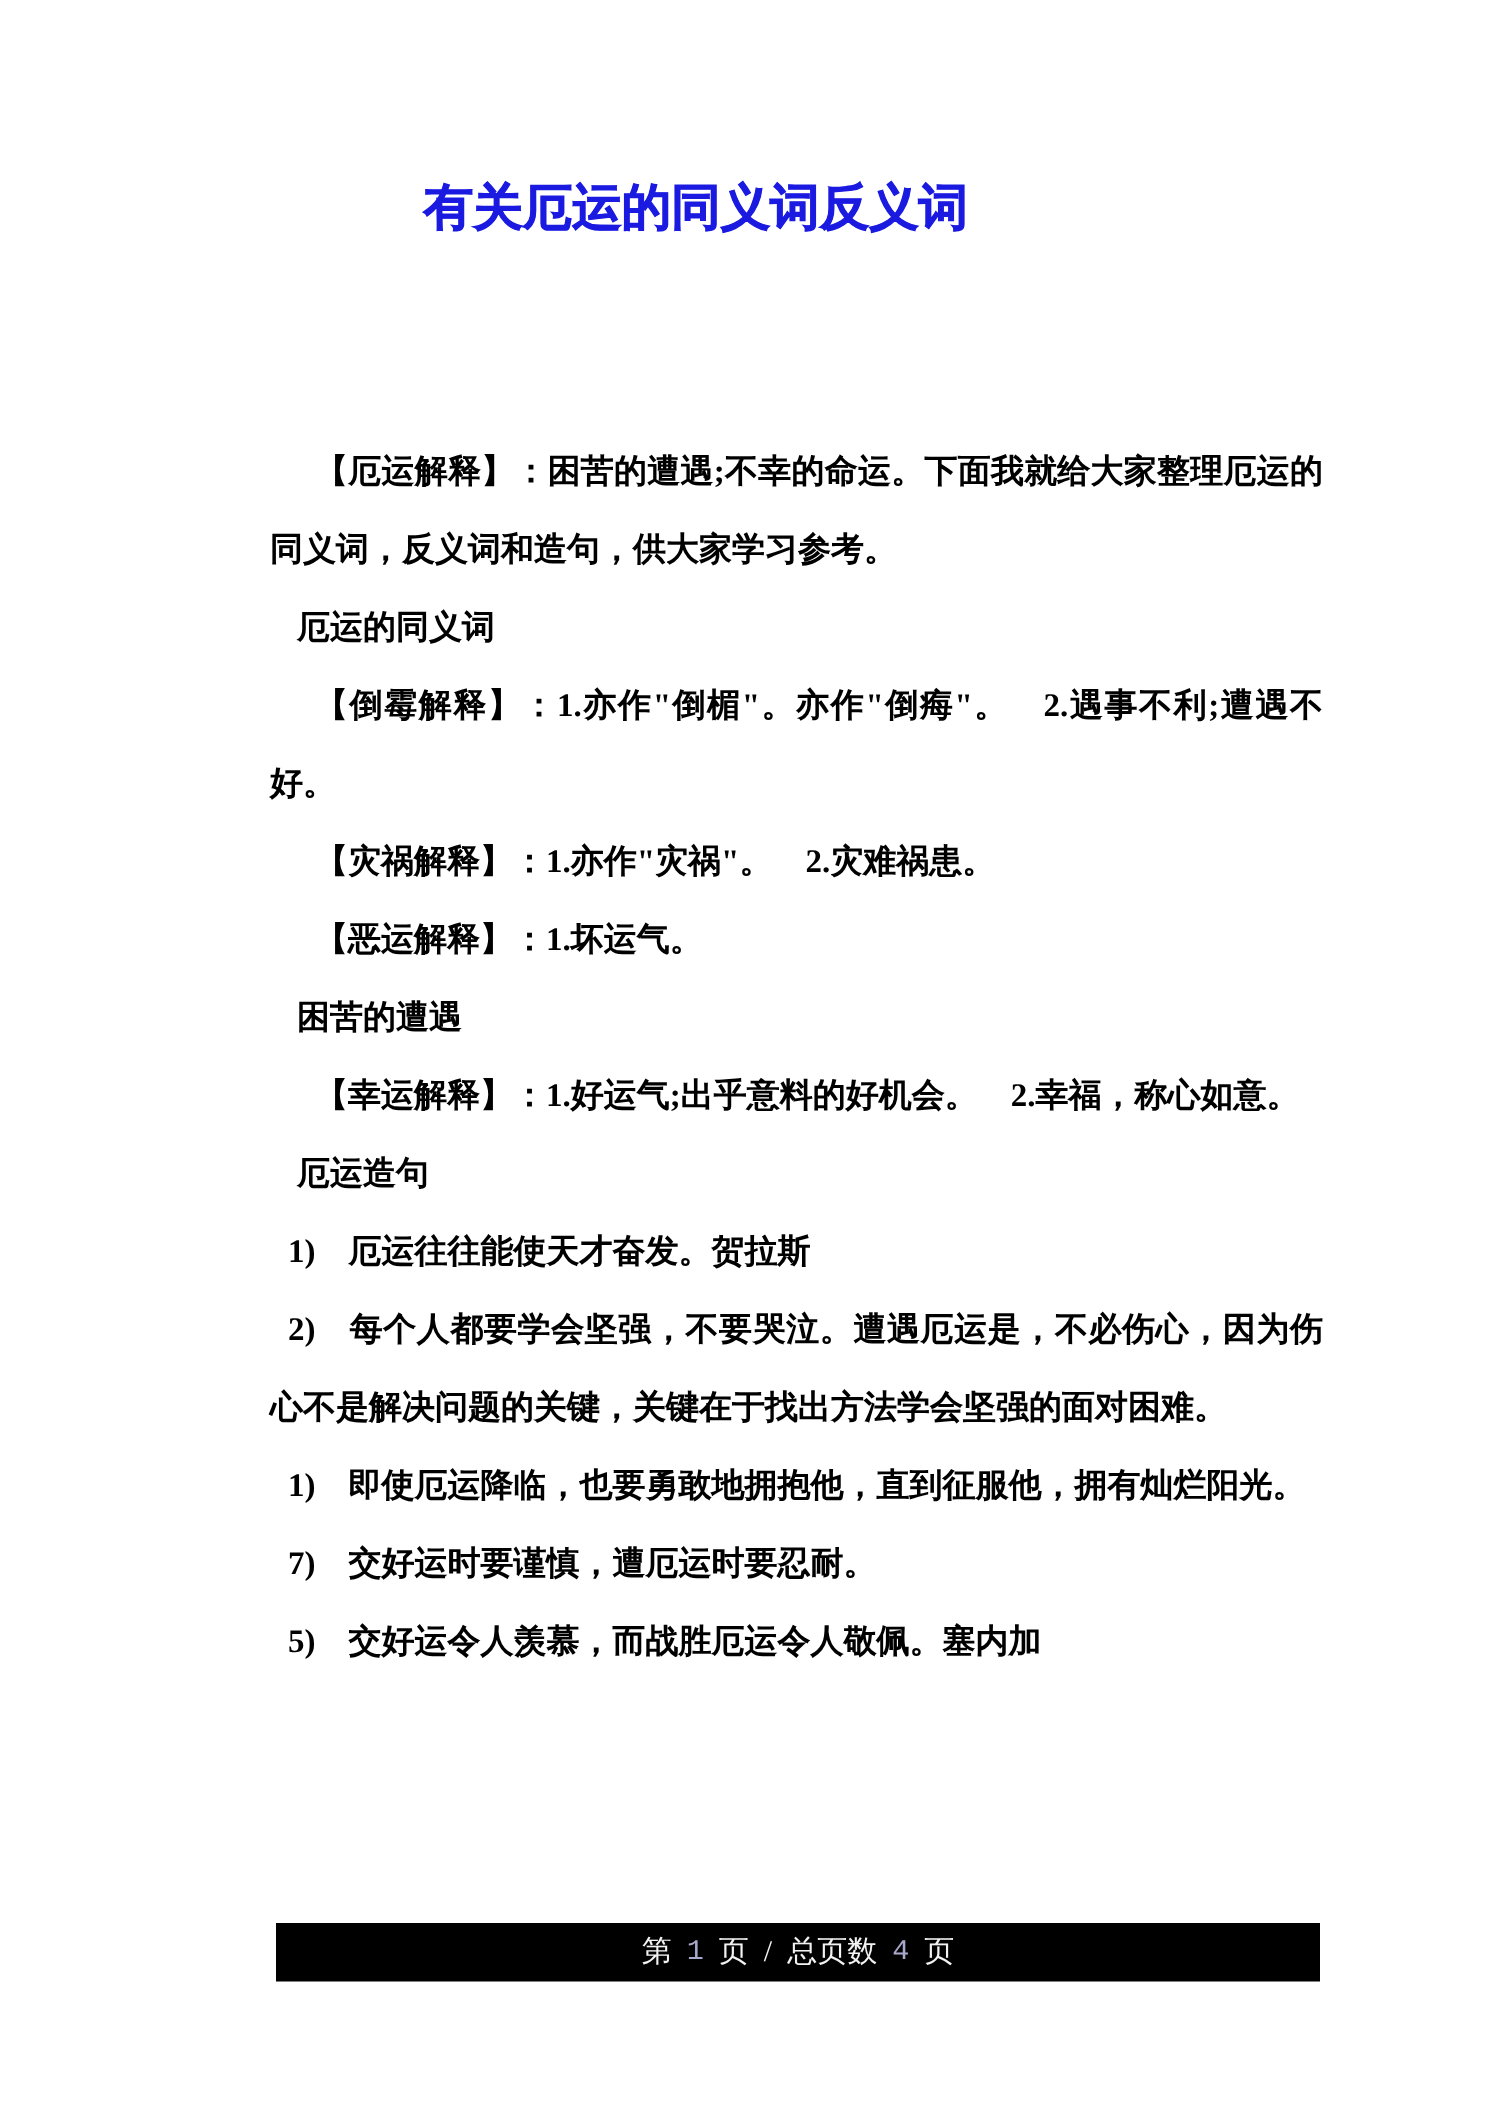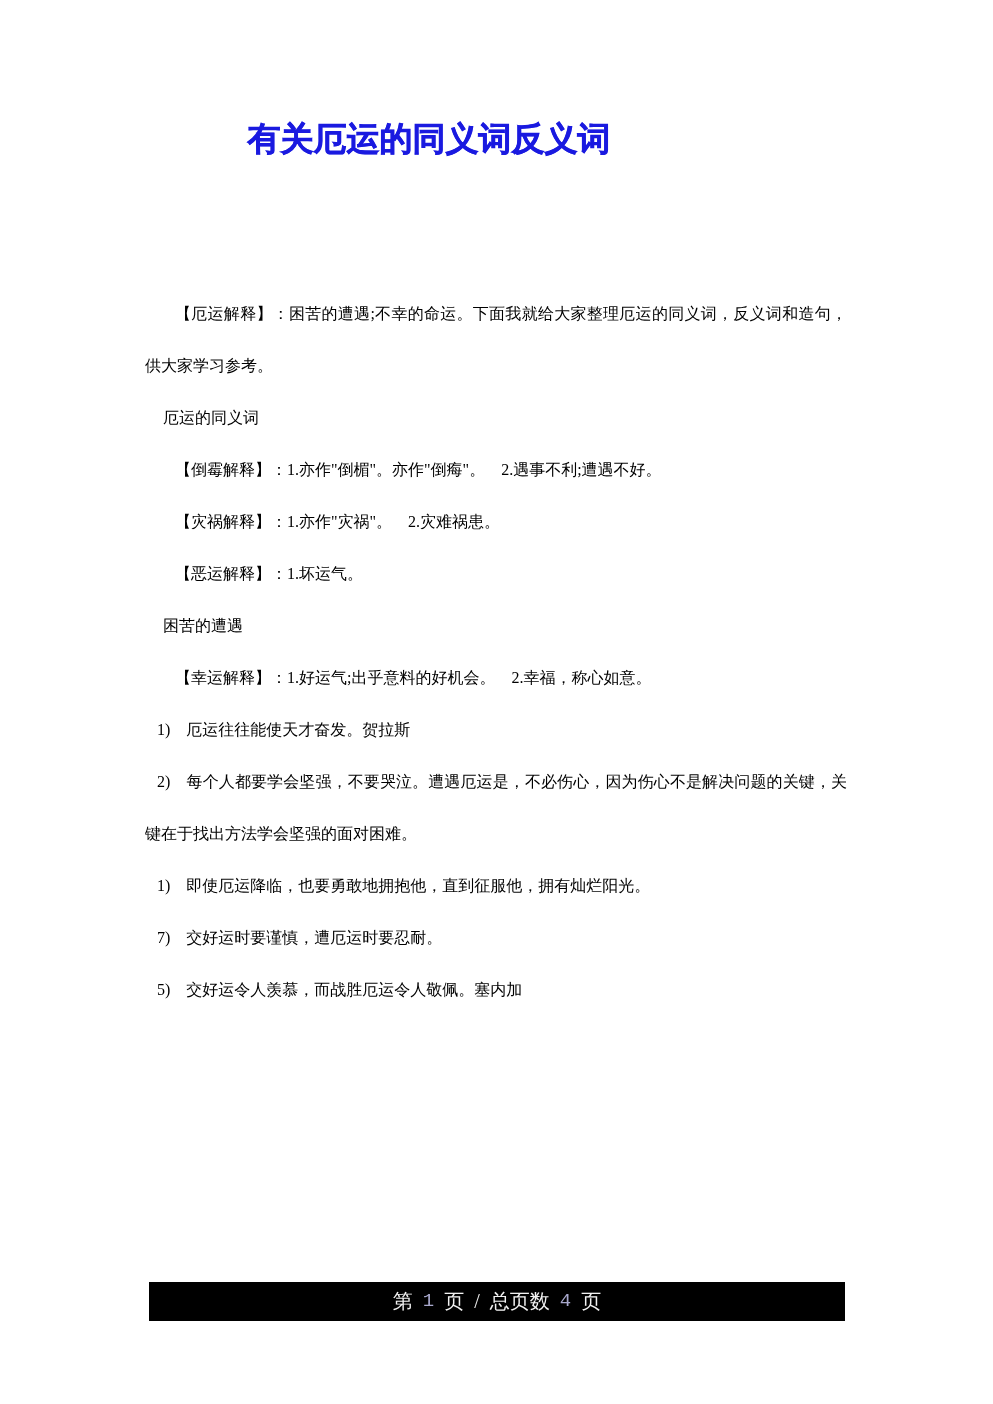--- a/index.html
+++ b/index.html
@@ -8,37 +8,39 @@
     background: #ffffff;
   }
   .page {
     position: relative;
     width: 858px;
     height: 1404px;
     background: #ffffff;
     overflow: hidden;
     font-family: "Liberation Serif", "DejaVu Serif", serif;
     color: #000000;
+    margin-left: 35px;
   }
   .doc-title {
     margin: 0;
     padding-top: 118px;
     text-align: center;
     font-size: 33px;
     line-height: 42px;
     font-weight: bold;
     color: var(--title-blue, #1a1ae0);
     -webkit-text-stroke: 0.6px var(--title-blue, #1a1ae0);
   }
   .content {
     margin: 128px 0 0 145px;
     width: 702px;
-    font-size: 16px;
+    font-size: 22px;
     line-height: 52px;
     text-align: justify;
+    font-weight: bold;
   }
   .content p {
     margin: 0;
   }
   .indent-bracket { text-indent: 30px; }
   .indent-heading { text-indent: 18px; }
   .indent-num     { text-indent: 12px; }
   .gap-before     { margin-top: 43px; }
   .footer-bar {
     position: absolute;
@@ -78,20 +80,21 @@
 
     <p class="indent-bracket gap-before">【灾祸解释】：1.亦作"灾祸"。　2.灾难祸患。</p>
 
     <p class="indent-bracket">【恶运解释】：1.坏运气。</p>
 
     <p class="indent-heading">困苦的遭遇</p>
 
     <p class="indent-bracket">【幸运解释】：1.好运气;出乎意料的好机会。　2.幸福，称心如意。</p>
 
 
+    <p class="indent-heading">厄运造句</p>
 
     <p class="indent-num">1)　厄运往往能使天才奋发。贺拉斯</p>
 
     <p class="indent-num">2)　每个人都要学会坚强，不要哭泣。遭遇厄运是，不必伤心，因为伤心不是解决问题的关键，关键在于找出方法学会坚强的面对困难。</p>
 
     <p class="indent-num">1)　即使厄运降临，也要勇敢地拥抱他，直到征服他，拥有灿烂阳光。</p>
 
     <p class="indent-num">7)　交好运时要谨慎，遭厄运时要忍耐。</p>
 
     <p class="indent-num">5)　交好运令人羡慕，而战胜厄运令人敬佩。塞内加</p>

